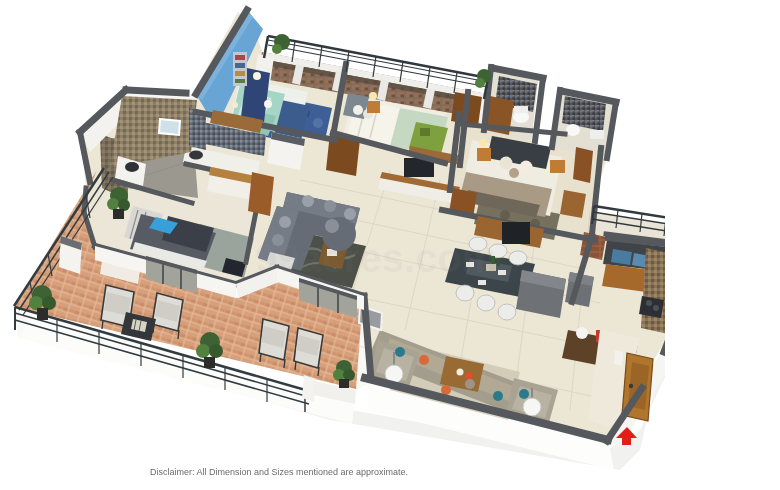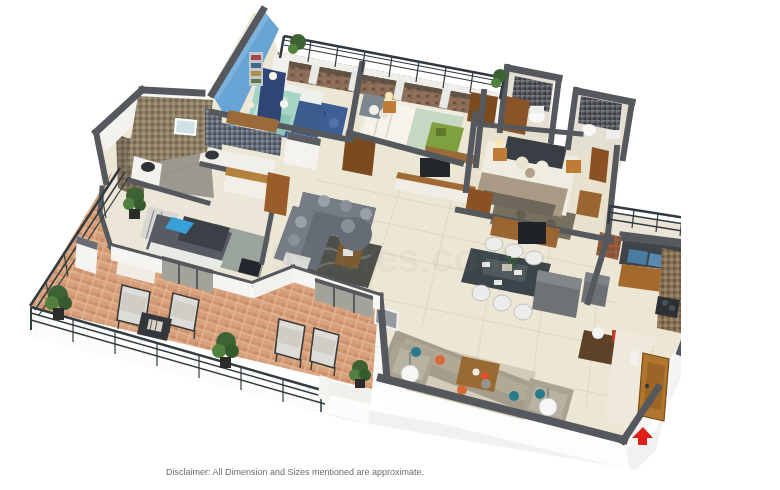--- a/index.html
+++ b/index.html
@@ -1,16 +1,16 @@
 <!DOCTYPE html>
 <html><head>
 <meta charset="utf-8">
 <style>
 html,body{margin:0;padding:0;background:#ffffff;}
-#stage{position:relative;width:665px;height:490px;overflow:hidden;font-family:"Liberation Sans",sans-serif;margin-left:16px;}
+#stage{position:relative;width:665px;height:490px;overflow:hidden;font-family:"Liberation Sans",sans-serif;}
 svg{position:absolute;left:0;top:0;}
 </style>
 </head>
 <body>
 <div id="stage">
 <svg width="780" height="490" viewBox="0 0 780 490">
 <defs>
 <pattern id="terra" width="12" height="9" patternUnits="userSpaceOnUse" patternTransform="rotate(17)">
   <rect width="12" height="9" fill="#e5b794"></rect>
   <rect x="0.7" y="0.7" width="10.6" height="7.6" fill="#d7a07c"></rect>

